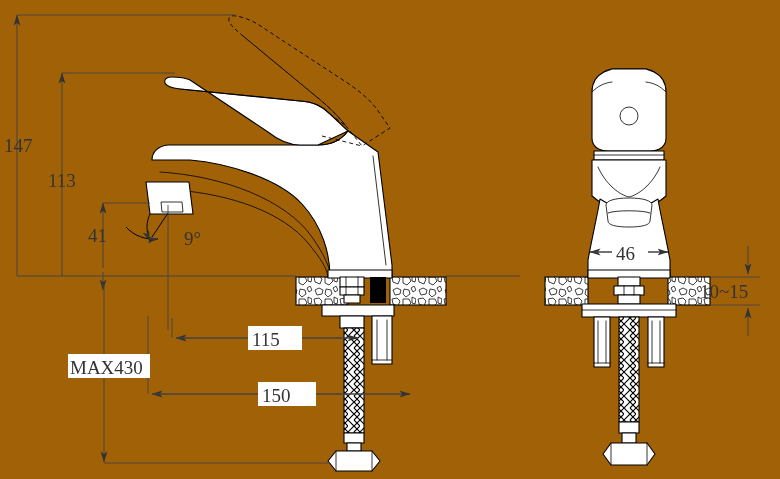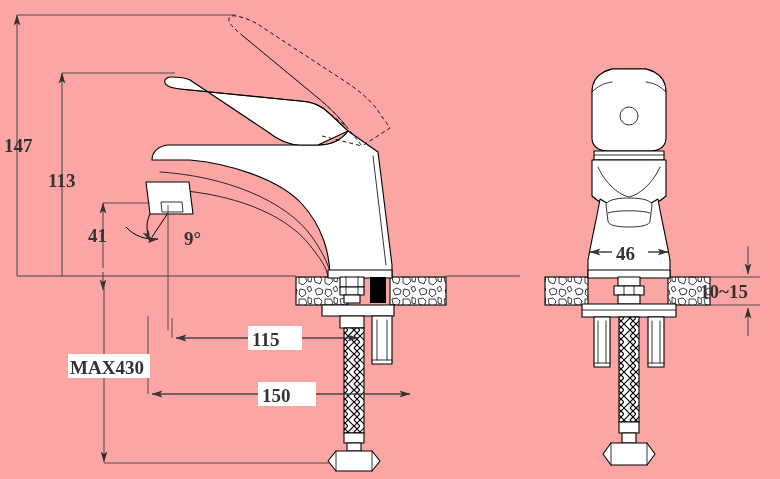--- a/index.html
+++ b/index.html
@@ -8,23 +8,22 @@
     padding: 0;
     background: #ffffff;
   }
   body {
     font-family: "Liberation Serif", serif;
   }
   #drawing-root {
     position: relative;
     width: 780px;
     height: 479px;
-    background: #fca5a5;
+    background: #a16207;
     overflow: hidden;
-    font-weight: bold;
   }
   #drawing-svg {
     position: absolute;
     left: 0;
     top: 0;
     width: 780px;
     height: 479px;
     display: block;
   }
   .dim-label {

